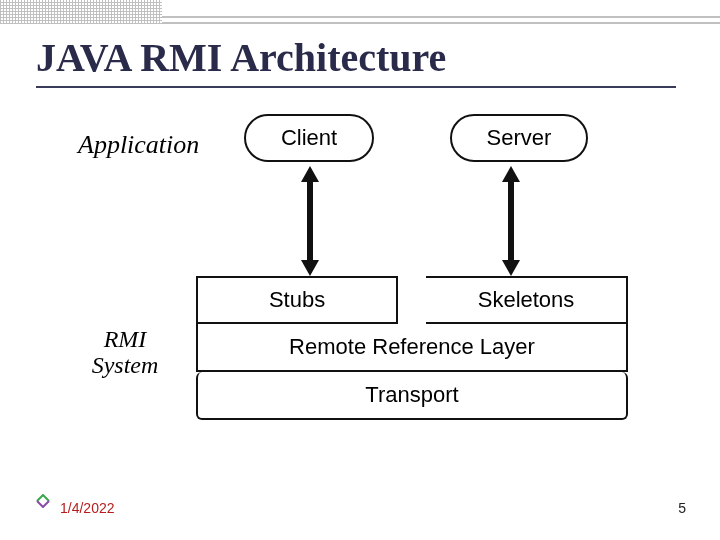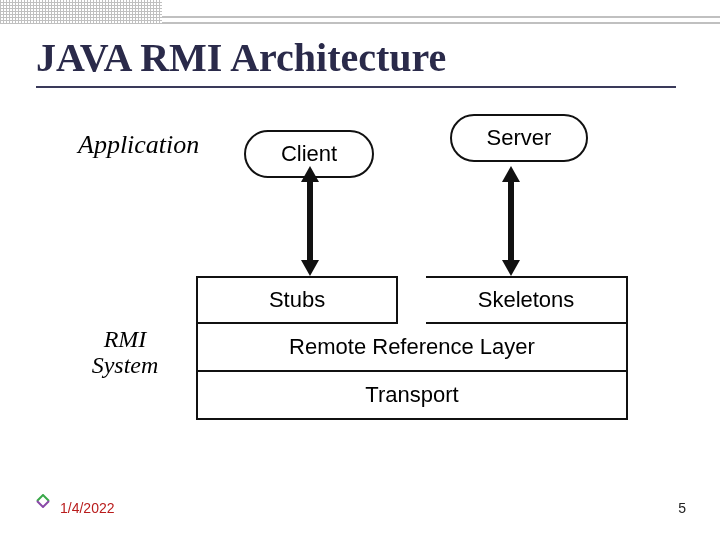--- a/index.html
+++ b/index.html
@@ -27,30 +27,30 @@
 
   
   .diagram { position: absolute; left: 76px; top: 110px; width: 580px; height: 360px; }
 
   .label-appl { position: absolute; left: 2px; top: 20px; font-style: italic; font-size: 26px; font-family: 'Times New Roman', Times, serif; }
   .label-rmi  { position: absolute; left: 4px; top: 208px; font-style: italic; font-size: 24px; font-family: 'Times New Roman', Times, serif; text-align: center; line-height: 1.1; width: 90px; margin-top: 8px; }
 
   .node { position: absolute; border: 2px solid #111; background: #fff; font-family: Arial, Helvetica, sans-serif; font-size: 22px; display: flex; align-items: center; justify-content: center; }
   .pill { border-radius: 24px; height: 48px; }
 
-  .client   { left: 168px; top: 4px;  width: 130px; margin-top: 16px; }
+  .client   { left: 168px; top: 4px;  width: 130px; }
   .server   { left: 374px; top: 4px;  width: 138px; }
 
   .stack { position: absolute; left: 120px; top: 166px; width: 432px; }
   .row { display: flex; gap: 28px; }
   .cell { border: 2px solid #111; height: 48px; display: flex; align-items: center; justify-content: center; font-family: Arial, Helvetica, sans-serif; font-size: 22px; background: #fff; }
   .stubs    { width: 50%; }
   .skel     { width: 50%; border-left: 0; }
   .rrl      { width: 100%; border-top: 0; }
-  .trans    { width: 100%; border-top: 0; }
+  .trans    { width: 100%; border-top: 0; border-radius: 6px; }
 
   
   .arrow { position: absolute; width: 0; height: 0; }
   .shaft { position: absolute; background: #111; }
   .head-up, .head-down { position: absolute; width: 0; height: 0; border-left: 9px solid transparent; border-right: 9px solid transparent; }
   .head-up { border-bottom: 16px solid #111; }
   .head-down { border-top: 16px solid #111; }
 
   .arrow-client { left: 225px; top: 58px; }
   .arrow-server { left: 426px; top: 58px; }

